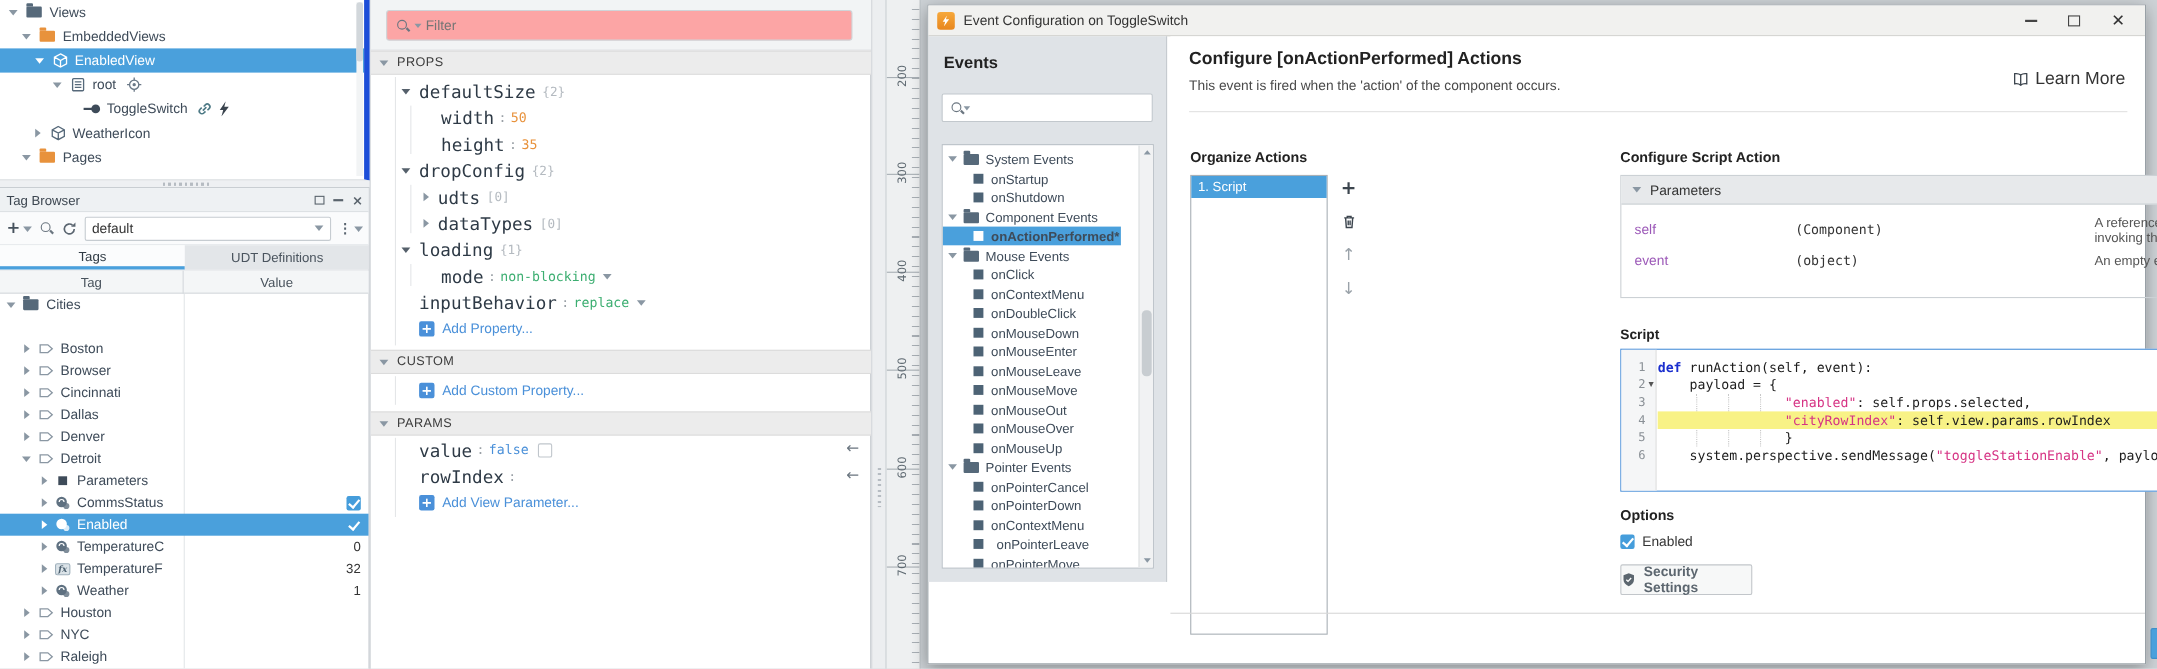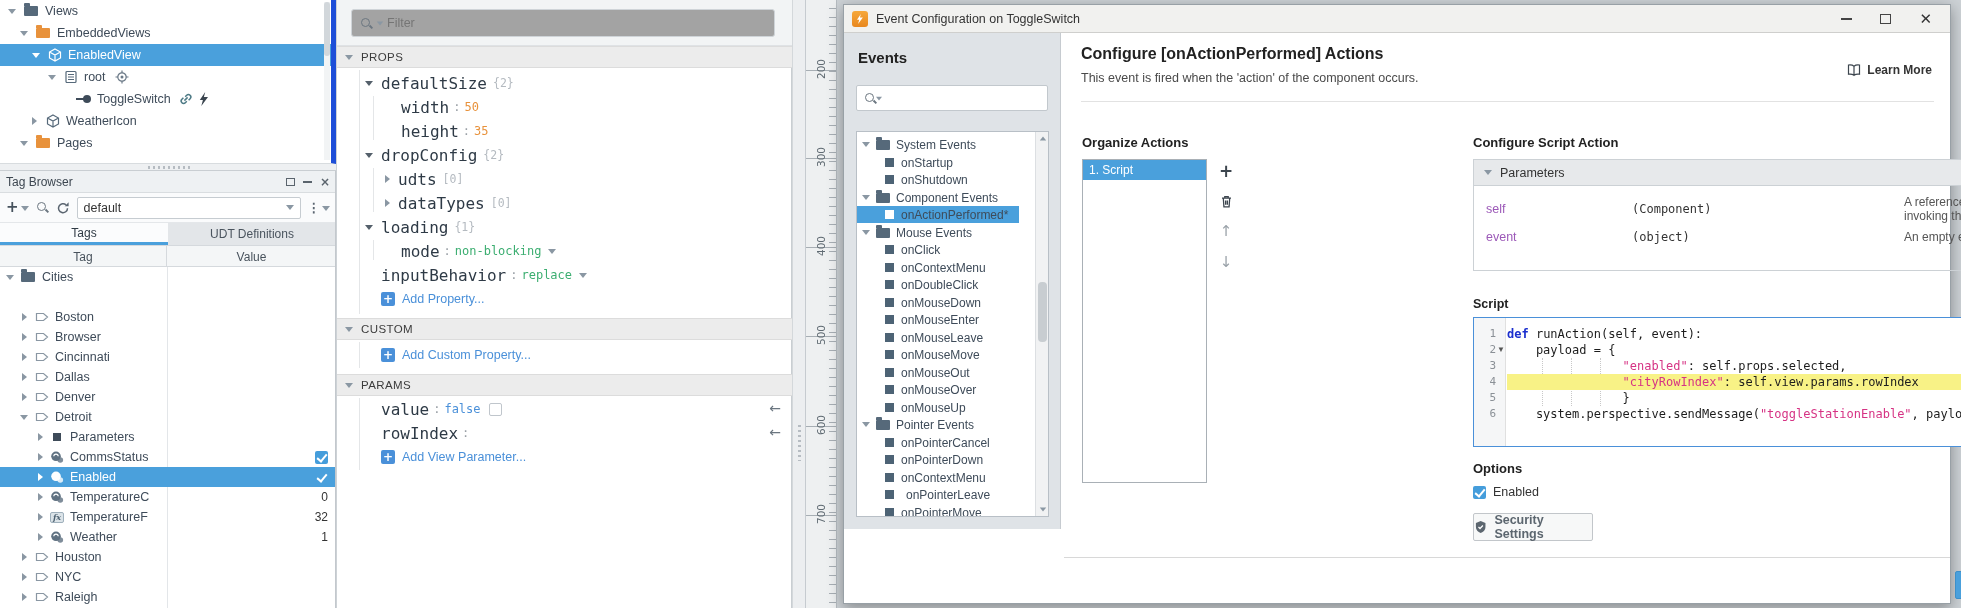--- a/index.html
+++ b/index.html
@@ -59,21 +59,21 @@
   .tb-cols{position:absolute;left:0;top:75px;width:336px;height:21px;background:#f4f6f7;border-bottom:1px solid #d5d9dd;font-size:12px;color:#49535d}
   .tb-cols .c1{position:absolute;left:0;top:0;width:167px;height:21px;display:flex;align-items:center;justify-content:center;border-right:1px solid #d5d9dd}
   .tb-cols .c2{position:absolute;left:167px;top:0;right:0;height:21px;display:flex;align-items:center;justify-content:center}
   #tag-tree{position:absolute;left:0;top:96px;width:336px;height:341px;overflow:hidden}
   #tag-tree .coldiv{position:absolute;left:167px;top:0;width:1px;height:100%;background:#e3e6e9}
   #tag-tree .trow{height:20px;font-size:12.5px}
   #tag-tree .val{position:absolute;right:8px;text-align:right;color:#333;font-size:12px}
   
   #prop-panel{left:337px;top:0;width:455px;height:608px;background:#fff;border-right:1px solid #c9ced2}
   #prop-panel .topbar{position:absolute;left:0;top:0;width:455px;height:46px;background:#f2f4f5;border-bottom:1px solid #dfe2e5}
-  .filter-box{position:absolute;left:14px;top:9px;width:424px;height:28px;background:#a3a3a3;border:1px solid #cfd4d8;border-radius:3px;display:flex;align-items:center;padding:0 8px;gap:3px}
+  .filter-box{position:absolute;left:14px;top:9px;width:424px;height:28px;background:#fca5a5;border:1px solid #cfd4d8;border-radius:3px;display:flex;align-items:center;padding:0 8px;gap:3px}
   .filter-box input{border:none;outline:none;flex:1;font:12.5px "Liberation Sans",sans-serif;color:#333;background:transparent}
   .sec-head{position:absolute;left:0;width:455px;height:22px;background:#ececec;border-top:1px solid #dcdcdc;border-bottom:1px solid #dcdcdc;display:flex;align-items:center;padding-left:8px;gap:8px;color:#3c3c3c;font-size:11.5px;letter-spacing:.4px}
   .prow{position:absolute;display:flex;align-items:center;white-space:nowrap;height:22px;font-size:12.5px}
   .pname{font-family:"DejaVu Sans Mono",monospace;color:#2e3a46;font-size:16px}
   .pcolon{color:#9aa0a6;margin:0 4px;font-family:"DejaVu Sans Mono",monospace;font-size:12px}
   .pnum{color:#e8923c;font-family:"DejaVu Sans Mono",monospace;font-size:12px}
   .penum{color:#3cae71;font-family:"DejaVu Sans Mono",monospace;font-size:12px}
   .pbool{color:#4a90d9;font-family:"DejaVu Sans Mono",monospace;font-size:12px}
   .pbadge{color:#b4bac0;font-family:"DejaVu Sans Mono",monospace;font-size:11.5px;margin-left:6px}
   .addrow{color:#4a90d9;font-size:12.5px;display:flex;align-items:center;gap:7px}
@@ -103,24 +103,24 @@
   #ev-tree{position:absolute;left:12px;top:98px;width:193px;height:386px;background:#fff;border:1px solid #b8bfc6;overflow:hidden}
   #ev-tree .trow{height:17px;font-size:12px;color:#3e4b59}
   #ev-tree .sq{width:9px;height:9px;background:#4d6375;display:inline-block;vertical-align:middle}
   .ev-scroll{position:absolute;right:0;top:0;width:13px;height:100%;background:#f1f2f3;border-left:1px solid #dcdfe2}
   .ev-scroll .thumb{position:absolute;left:2px;top:150px;width:9px;height:60px;background:#c8cdd1;border-radius:4px}
   .ev-scroll .tri{position:absolute;left:3px}
   
   #dlg-main{position:absolute;left:220px;top:28px;right:0;height:496px;background:#fff}
   #dlg-main h1{position:absolute;left:17px;top:12px;font-size:16px;color:#222}
   #dlg-main .sub{position:absolute;left:17px;top:38px;font-size:12.5px;color:#4a4a4a}
-  .learn{position:absolute;right:18px;top:30px;display:flex;align-items:center;gap:6px;font-size:12px;font-weight:bold;color:#333}
+  .learn{position:absolute;right:18px;top:30px;display:flex;align-items:center;gap:6px;font-size:16px;font-weight:normal;color:#333}
   .hdiv{position:absolute;left:17px;right:16px;top:68px;height:1px;background:#e2e2e2}
   .sec-title{position:absolute;font-size:13px;font-weight:bold;color:#222}
-  #action-list{position:absolute;left:18px;top:126px;width:125px;height:324px;background:#fff;border:1px solid #a9b0b6}
+  #action-list{position:absolute;left:18px;top:126px;width:125px;height:418px;background:#fff;border:1px solid #a9b0b6}
   #action-list .item{height:20px;display:flex;align-items:center;padding-left:6px;font-size:12px}
   .side-btns{position:absolute;left:152px;top:128px;width:20px;color:#3c454e;text-align:center}
   .side-btns .b{display:block;margin-bottom:13px}
   .arrow-ud{color:#9aa2a9;font-size:15px;font-family:"DejaVu Sans",sans-serif}
   #param-panel{position:absolute;left:409px;top:126px;width:654px;height:112px;border:1px solid #ccd1d5}
   #param-panel .ph{height:26px;background:#e7e9eb;border-bottom:1px solid #ccd1d5;display:flex;align-items:center;gap:8px;padding-left:10px;font-size:12.5px;color:#333}
   .param-row{position:absolute;left:0;width:100%;height:26px;display:flex;align-items:center}
   .param-row .n{position:absolute;left:12px;color:#9c59b8;font-size:12.5px}
   .param-row .ty{position:absolute;left:158px;font-family:"DejaVu Sans Mono",monospace;font-size:12px;color:#333}
   .param-row .de{position:absolute;left:430px;font-size:12px;color:#555}
@@ -550,21 +550,21 @@
         </div>
       <div class="trow" style="top:39px">
           <span class="sq" style="margin-left:28px"></span>
           <span class="lbl" style="margin-left:7px">onShutdown</span>
         </div>
       <div class="trow" style="top:57px">
           <span class="tri d" style="margin-left:5px"></span>
           <span class="folder slate" style="margin-left:6px"></span>
           <span class="lbl" style="margin-left:6px">Component Events</span>
         </div>
-      <div class="trow sel-blue" style="top:74px;right:29px;font-weight:normal">
+      <div class="trow sel-blue" style="top:74px;right:29px;font-weight:bold">
           <span class="sq" style="margin-left:28px;background:#fff"></span>
           <span class="lbl" style="margin-left:7px">onActionPerformed*</span>
         </div>
       <div class="trow" style="top:92px">
           <span class="tri d" style="margin-left:5px"></span>
           <span class="folder slate" style="margin-left:6px"></span>
           <span class="lbl" style="margin-left:6px">Mouse Events</span>
         </div>
       <div class="trow" style="top:109px">
           <span class="sq" style="margin-left:28px"></span>

